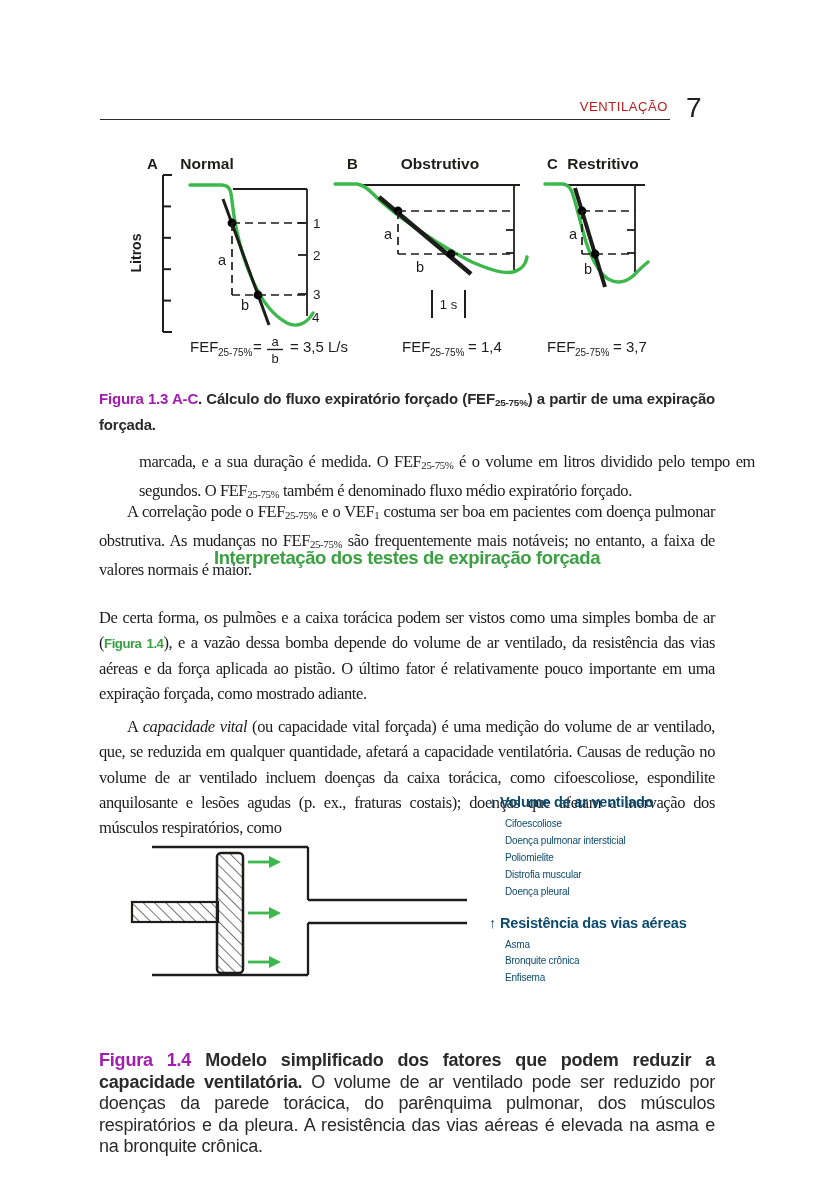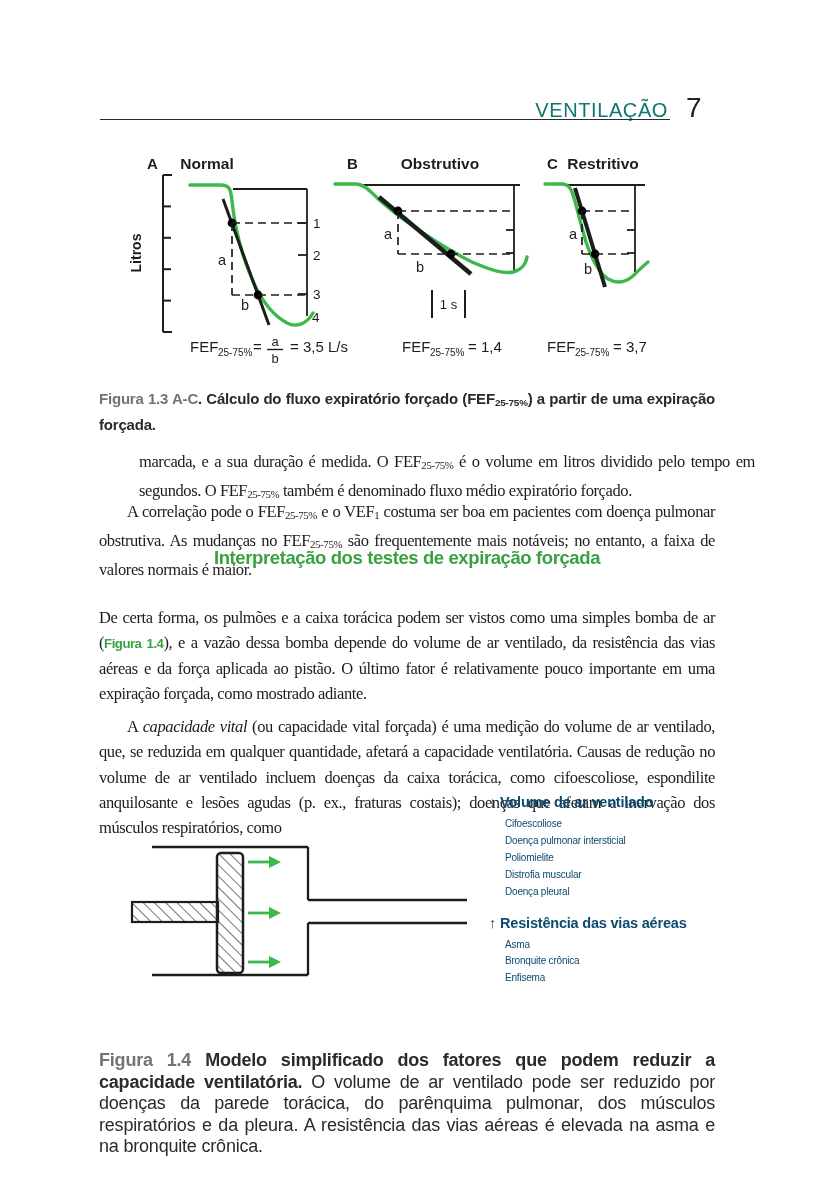--- a/index.html
+++ b/index.html
@@ -1,21 +1,21 @@
 <!DOCTYPE html>
 <html><head>
 <meta charset="utf-8">
 <style>
   html,body{margin:0;padding:0;background:#ffffff;}
   .page{position:relative;width:814px;height:1200px;background:#ffffff;overflow:hidden;
         color:#1d1d1b;font-family:"Liberation Serif",serif;}
   
   .hdr-title{position:absolute;top:99px;left:100px;width:568px;text-align:right;
-             font-family:"Liberation Sans",sans-serif;font-size:20px;letter-spacing:.6px;
-             color:#0f766e;}
+             font-family:"Liberation Sans",sans-serif;font-size:13px;letter-spacing:.6px;
+             color:#b91c1c;}
   .hdr-page{position:absolute;top:92px;left:686px;font-family:"Liberation Sans",sans-serif;
             font-size:28px;font-weight:400;color:#222;}
   .hdr-rule{position:absolute;top:119px;left:100px;width:570px;height:0;
             border-top:1.6px solid #2b2b2b;}
   
   .fig13{position:absolute;left:100px;top:152px;}
   .fig14{position:absolute;left:100px;top:815px;}
   svg text{font-family:"Liberation Sans",sans-serif;fill:#1d1d1b;}
   
   .caption{position:absolute;left:99px;width:616px;font-family:"Liberation Sans",sans-serif;
@@ -26,21 +26,21 @@
   .body-par{position:absolute;left:99px;width:616px;font-size:16.5px;line-height:25.3px;
             letter-spacing:-0.4px;text-align:justify;color:#1c1c1c;}
   .indent{text-indent:28px;}
   .p1{top:432px;margin-left:40px;} .p2{top:482px;} .p3{top:588px;} .p4{top:682px;margin-top:32px;}
   .section-heading{position:absolute;left:99px;top:532px;width:616px;
             font-family:"Liberation Sans",sans-serif;font-weight:700;font-size:18.5px;
             letter-spacing:-0.4px;color:#3aa143;text-align:center;}
   
   .seg-sub{font-size:0.66em;vertical-align:-0.18em;}
   .seg-i{font-style:italic;}
-  .seg-g{color:#737373;}
+  .seg-g{color:#a21caf;}
   .cap14 .seg-g{font-weight:700;}
   .seg-b{font-weight:700;}
   .seg-fig{color:#3aa143;font-family:"Liberation Sans",sans-serif;font-weight:700;
            font-size:0.8em;letter-spacing:-0.5px;}
   
   .f14-lists{position:absolute;left:489px;top:794px;width:235px;
              font-family:"Liberation Sans",sans-serif;color:#0c4a6e;}
   .f14-head{font-size:14.5px;font-weight:700;letter-spacing:-0.2px;margin:0 0 6px 0;}
   .f14-head .arr{font-weight:400;margin-right:4px;}
   .f14-item{font-size:10px;line-height:16.9px;letter-spacing:-0.2px;padding-left:16px;}

